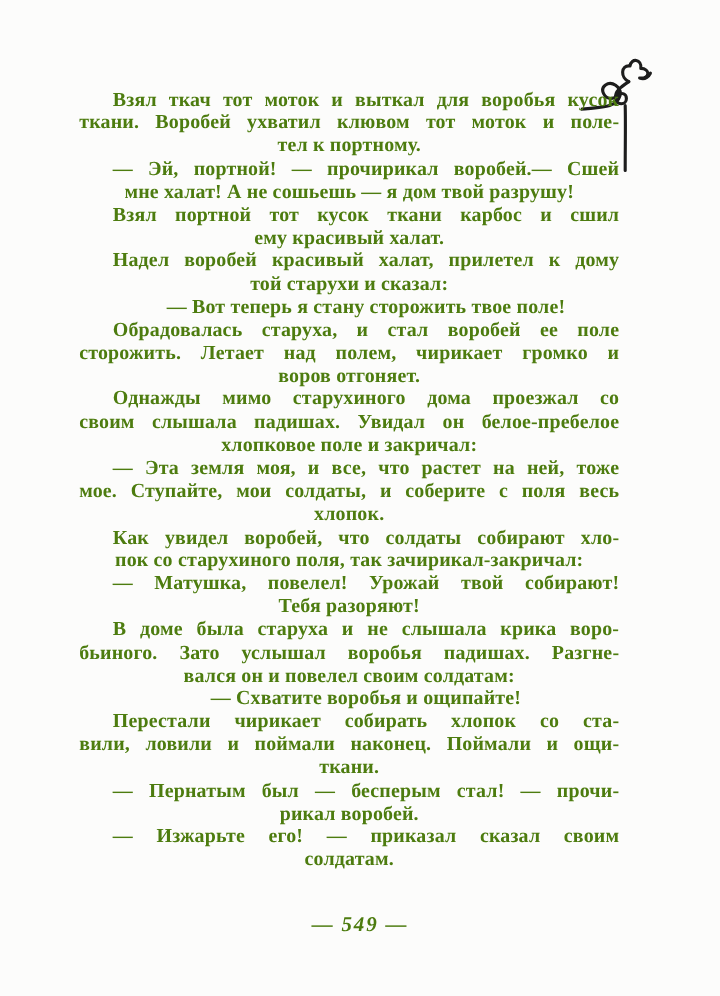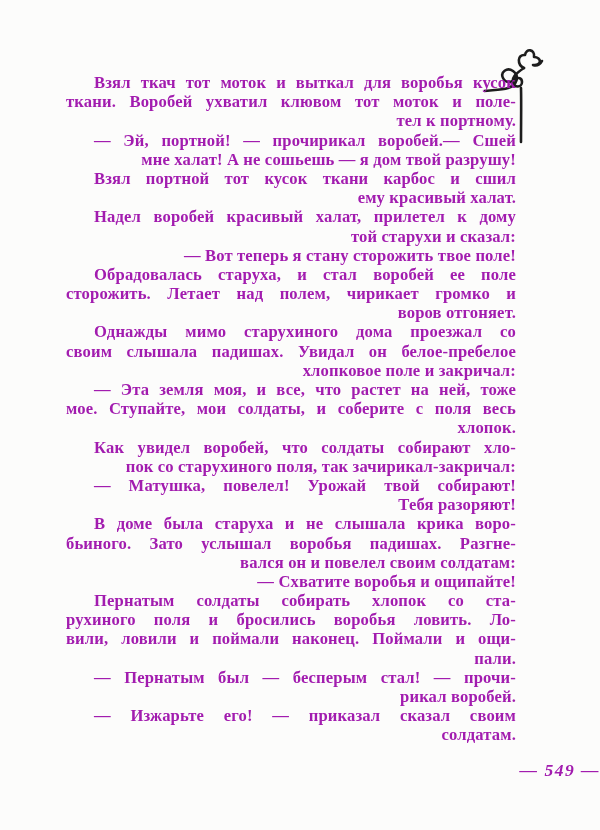--- a/index.html
+++ b/index.html
@@ -32,46 +32,46 @@
     position: absolute;
     left: 66px;
     top: 73px;
     width: 450px;
     font-size: 16.6px;
     line-height: 19.2px;
     letter-spacing: 0.15px;
   }
   .line {
     white-space: nowrap;
-    text-align: right;
+    text-align: center;
     height: 19.2px;
   }
   .line.just {
     text-align: justify;
     text-align-last: justify;
   }
   .line.first {
     text-indent: 28px;
   }
   .page-number {
     position: absolute;
     left: 0;
     top: 760px;
     width: 600px;
-    text-align: right;
+    text-align: center;
     font-style: italic;
     font-weight: bold;
     font-size: 17.5px;
     letter-spacing: 1.5px;
   }
 </style>
 </head>
 <body>
 
-<div class="page" style="background: rgb(252, 252, 251); color: #a21caf;">
+<div class="page" style="background: rgb(252, 252, 251); color: #4d7c0f;">
 
   <svg class="ornament" viewBox="0 0 64 100" fill="none" stroke="#1d1d1d" stroke-width="2.6" stroke-linecap="round" stroke-linejoin="round">
 
     <path d="M0 45 C 9 44, 18 44, 24 42 C 33 39, 36 30, 29 25 C 23 21, 16 26, 19 32 C 22 38, 30 37, 31 31"></path>
 
     <path d="M40 22 C 33 19, 33 8, 41 9 C 42 2, 51 3, 50 11 C 58 11, 58 20, 49 19 C 54 21, 57 17, 58 15"></path>
 
     <path d="M40 22 C 34 26, 28 30, 29 36 C 30 42, 38 42, 38 36 C 38 32, 34 31, 32 33"></path>
 
     <path d="M37 42 C 37.4 56, 37 76, 37 96"></path>
@@ -98,24 +98,23 @@
       <div class="line just">мое. Ступайте, мои солдаты, и соберите с поля весь</div>
       <div class="line">хлопок.</div>
       <div class="line first just">Как увидел воробей, что солдаты собирают хло-</div>
       <div class="line">пок со старухиного поля, так зачирикал-закричал:</div>
       <div class="line first just">— Матушка, повелел! Урожай твой собирают!</div>
       <div class="line">Тебя разоряют!</div>
       <div class="line first just">В доме была старуха и не слышала крика воро-</div>
       <div class="line just">бьиного. Зато услышал воробья падишах. Разгне-</div>
       <div class="line">вался он и повелел своим солдатам:</div>
       <div class="line first">— Схватите воробья и ощипайте!</div>
-      <div class="line first just">Пернатым солдаты собирать хлопок со ста-</div>
-      <div class="line just">рухиного поля и бросились воробья ловить. Ло-</div>
+      <div class="line first just">Перестали чирикает собирать хлопок со ста-</div>
       <div class="line just">вили, ловили и поймали наконец. Поймали и ощи-</div>
-      <div class="line">пали.</div>
+      <div class="line">ткани.</div>
       <div class="line first just">— Пернатым был — бесперым стал! — прочи-</div>
       <div class="line">рикал воробей.</div>
       <div class="line first just">— Изжарьте его! — приказал сказал своим</div>
       <div class="line">солдатам.</div>
     </div>
 
   <div class="page-number">— 549 —</div>
 
 </div>
 

